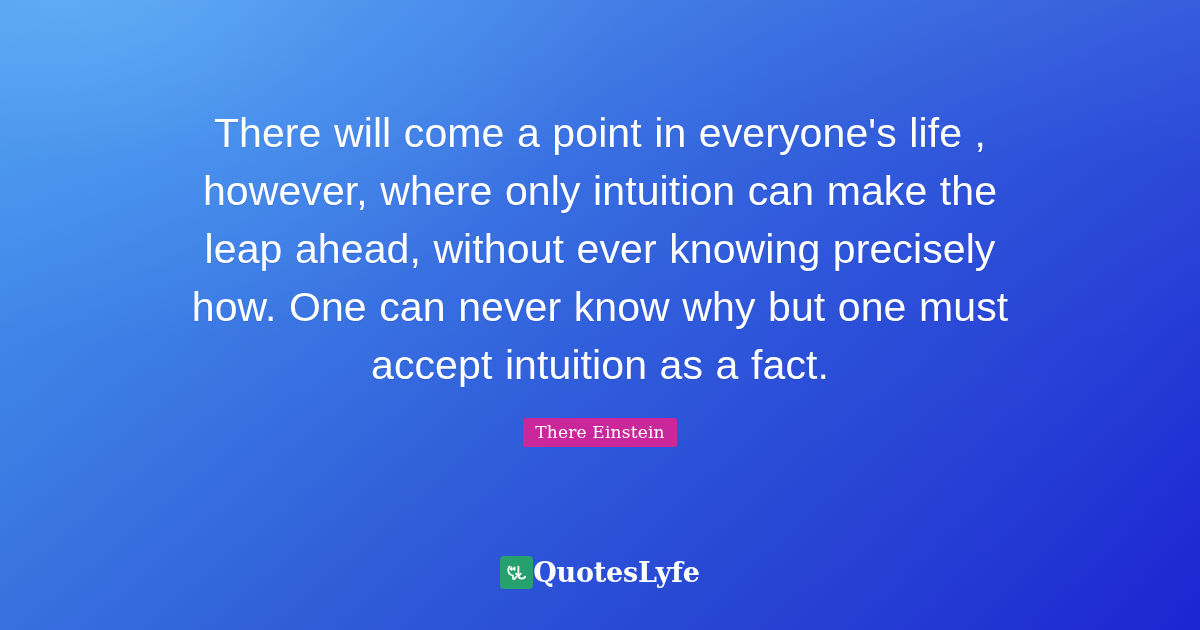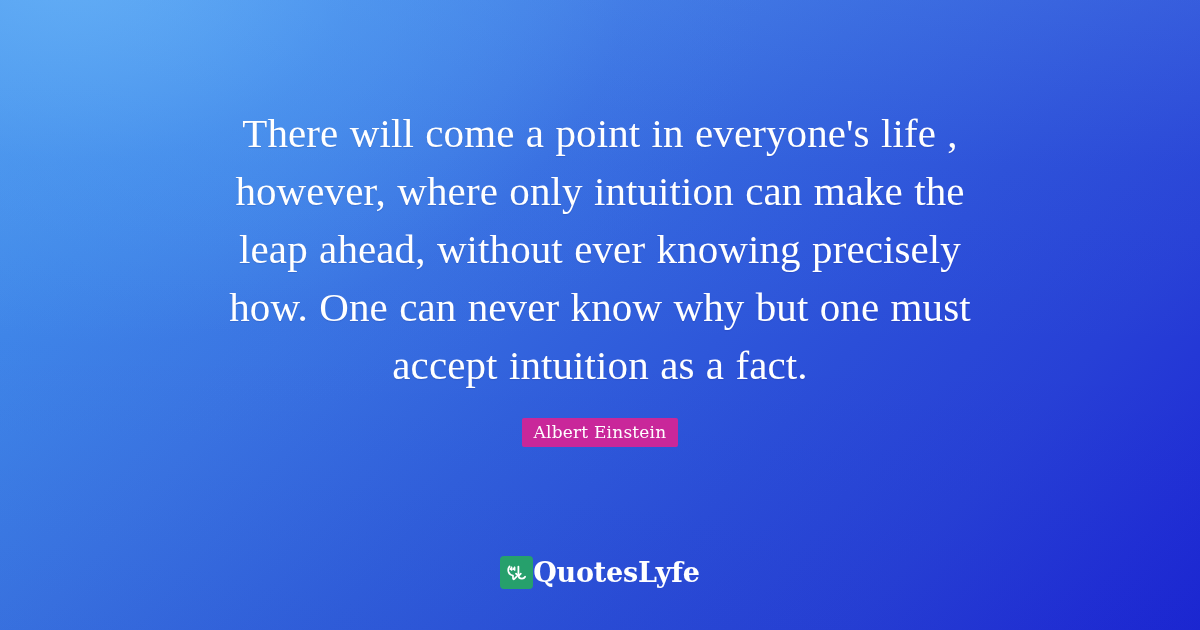--- a/index.html
+++ b/index.html
@@ -63,21 +63,21 @@
   .quote-block {
     position: absolute;
     left: 0;
     right: 0;
     top: 104px;
     padding: 0 150px;
     text-align: center;
   }
 
   .quote-text {
-    font-family: Liberation Serif, serif;
+    font-family: Liberation Sans, sans-serif;
     font-size: 41px;
     line-height: 58px;
     color: #ffffff;
     letter-spacing: 0.1px;
     word-spacing: 1px;
     white-space: pre-line;
     text-shadow: 0 1px 1px rgba(20,40,120,0.18);
   }
 
   
@@ -146,21 +146,21 @@
 
     <div class="quote-block">
       <div class="quote-text">There will come a point in everyone's life ,
 however, where only intuition can make the
 leap ahead, without ever knowing precisely
 how. One can never know why but one must
 accept intuition as a fact.</div>
     </div>
 
     <div class="author-row">
-      <span class="author-badge">Albert Einstein</span>
+      <span class="author-badge">There Einstein</span>
     </div>
 
     <div class="brand-row">
       <span class="brand-mark">
         <svg width="24" height="24" viewBox="0 0 24 24" aria-hidden="true">
           <path d="M4.6 5.4 C3.3 7.0 2.9 9.2 3.6 11.1 C4.3 13.0 6.0 14.3 8.0 14.6
                    L8.0 17.6 C8.0 18.2 8.7 18.5 9.1 18.1 L11.6 15.6" fill="none" stroke="#ffffff" stroke-width="1.7" stroke-linecap="round" stroke-linejoin="round"></path>
           <path d="M6.6 6.4 L6.6 9.0 M6.6 6.4 L5.4 8.2
                    M9.6 6.4 L9.6 9.0 M9.6 6.4 L8.4 8.2" fill="none" stroke="#ffffff" stroke-width="1.7" stroke-linecap="round"></path>
           <path d="M13.4 5.6 L13.4 14.0 C13.4 16.1 15.0 17.6 17.0 17.6

